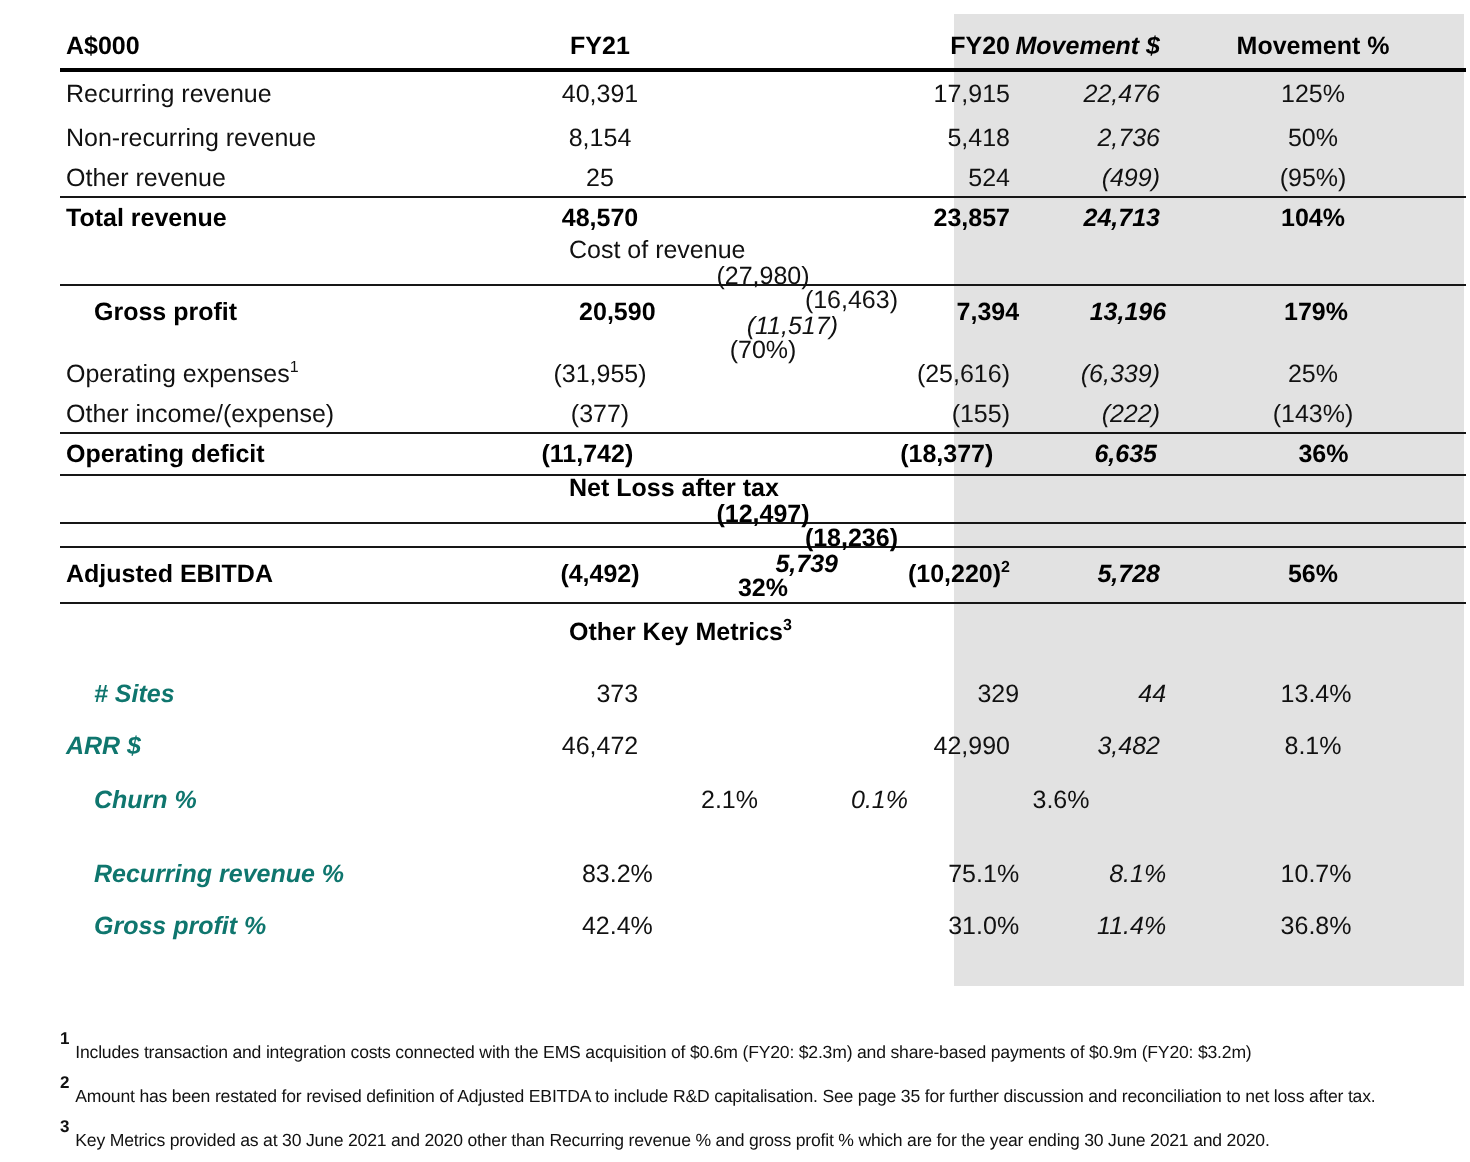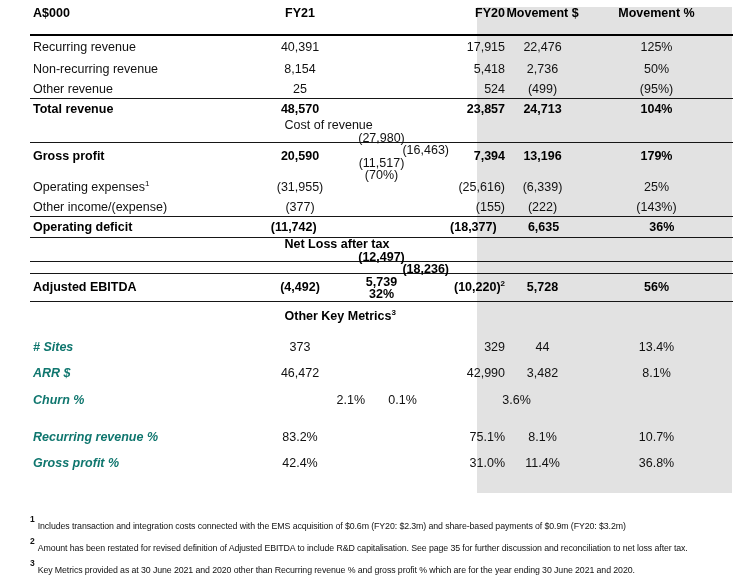--- a/index.html
+++ b/index.html
@@ -19,31 +19,31 @@
     position: absolute;
     left: 30px; top: 8px;
     width: 703px;
     font-size: 12.5px;
     line-height: 1;
   }
   .row { display: flex; align-items: center; }
   .c0 { width: 200px; text-align: left; padding-left: 3px; }
   .c1 { width: 140px; text-align: center; }
   .c2 { width: 135px; text-align: right; }
-  .c3 { width: 75px;  text-align: center; }
+  .c3 { width: 75px;  text-align: right; font-style: italic; }
   .c4 { width: 153px; text-align: center; }
   .bold { font-weight: bold; color: #000; }
   .ital .c0 { font-weight: bold; font-style: italic; color: #0f766e; }
   .bb  { border-bottom: 1.5px solid #161616; }
   .bb2 { border-bottom: 2px solid #000000; }
-  .h-head { height: 28px; align-items: flex-end; padding-bottom: 15px; }
+  .h-head { height: 28px; align-items: flex-end; padding-bottom: 5px; }
   .h7  { height: 7px; }  .h8  { height: 8px; }  .h11 { height: 11px; }
   .h12 { height: 12px; } .h19 { height: 19px; } .h20 { height: 20px; }
   .h21 { height: 21px; gap: 12px; } .h22 { height: 22px; } .h24 { height: 24px; flex-direction: column; }
-  .h26 { height: 26px; } .h27 { height: 27px; } .h28 { height: 28px; }
+  .h26 { height: 26px; margin-left: 14px; } .h27 { height: 27px; } .h28 { height: 28px; }
   .tbl sup { font-size: 8px; vertical-align: super; line-height: 0; }
   .fnotes {
     position: absolute;
     left: 30px; top: 517px;
     width: 703px;
     font-size: 8.8px;
     letter-spacing: -0.1px;
     color: #111;
     white-space: nowrap;
   }

